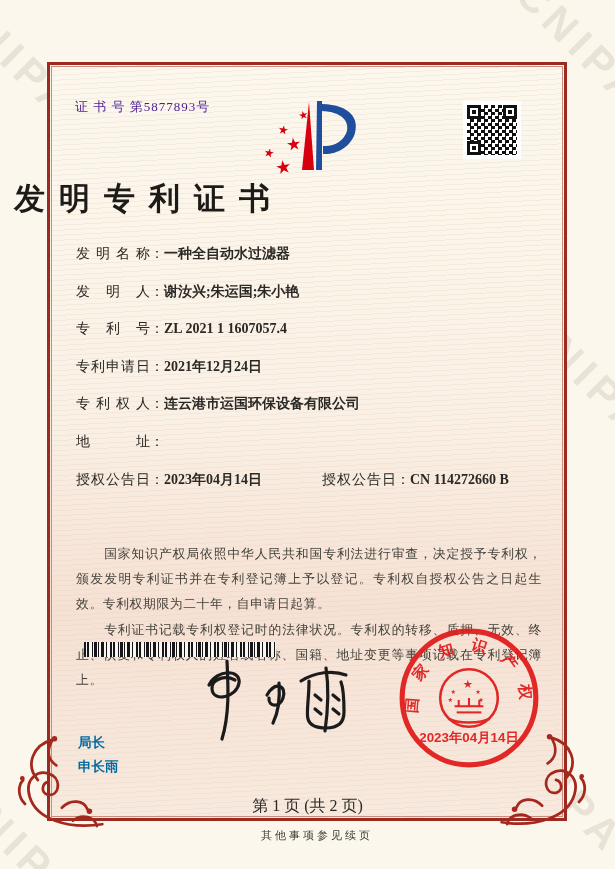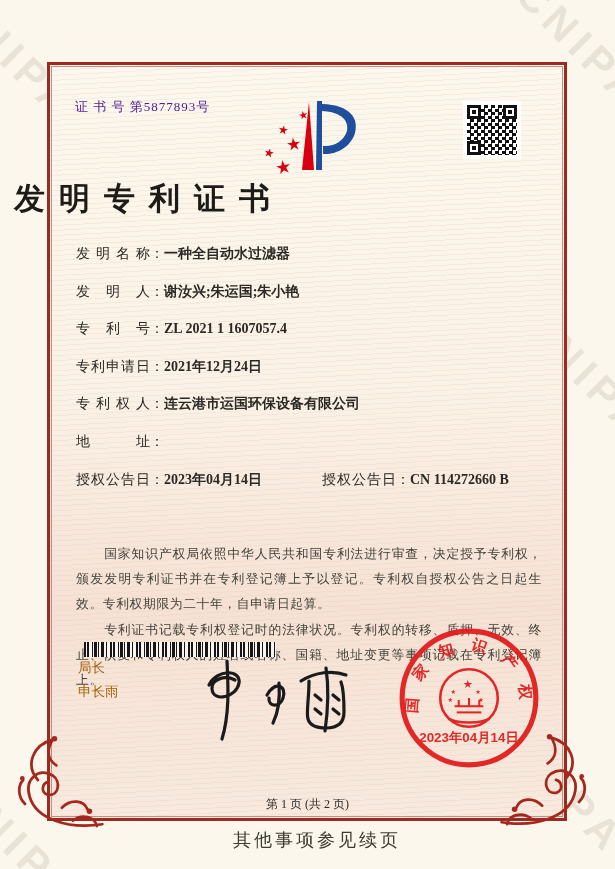--- a/index.html
+++ b/index.html
@@ -49,34 +49,34 @@
            line-height:25.2px; letter-spacing:0.6px; text-align:justify;margin-top:41px; }
   .paras p { text-indent:2.2em; }
   .barcode {
     left:84px; top:642px; width:192px; height:15px;
     background-image:repeating-linear-gradient(90deg,
       #15151a 0 2px, #f8f6ef 2px 3px, #15151a 3px 5px, #f8f6ef 5px 8px,
       #15151a 8px 9px, #f8f6ef 9px 10px, #15151a 10px 13px, #f8f6ef 13px 14px,
       #15151a 14px 15px, #f8f6ef 15px 17px, #15151a 17px 20px, #f8f6ef 20px 22px,
       #15151a 22px 23px, #f8f6ef 23px 26px);
   }
-  .signer { left:78px; top:656px; font-family:"Liberation Sans","DejaVu Sans",sans-serif;
-            font-size:13.5px; font-weight:400; color:#a16207; line-height:24px; }
+  .signer { left:78px; top:731px; font-family:"Liberation Sans","DejaVu Sans",sans-serif;
+            font-size:13.5px; font-weight:700; color:#0369a1; line-height:24px; }
   .sig { left:183px; top:655px; z-index:4; }
   .seal { left:397px; top:626px; z-index:5; opacity:0.94; }
   .qr { left:463px; top:101px; width:58px; height:58px; background:#fff; padding:4px; }
   .qr-inner { position:relative; width:50px; height:50px;
     background:conic-gradient(#111 0 90deg, transparent 90deg 180deg, #111 180deg 270deg, transparent 270deg 360deg);
     background-size:7px 7px; }
   .finder { position:absolute; width:14px; height:14px; border:3px solid #111; background:#fff; }
   .finder::after { content:""; position:absolute; inset:2px; background:#111; }
   .f-tl { left:0; top:0; } .f-tr { right:0; top:0; } .f-bl { left:0; bottom:0; }
   .logo { left:256px; top:97px; }
-  .pageinfo { left:0; top:796px; width:615px; text-align:center; font-size:12px; color:#2c2a26; }
-  .note { left:0; top:828px; width:615px; text-align:center; font-size:18px; color:#3c3a32; letter-spacing:3px;padding-left:19px; }
+  .pageinfo { left:0; top:796px; width:615px; text-align:center; font-size:16px; color:#2c2a26; }
+  .note { left:0; top:828px; width:615px; text-align:center; font-size:11px; color:#3c3a32; letter-spacing:3px;padding-left:19px; }
   .flourish { position:absolute; z-index:4; }
   .fl-bl { left:14px; top:732px; }
   .fl-br { left:498px; top:730px; transform:scaleX(-1); }
 </style>
 </head>
 <body>
 
 <div class="page">
 
   <span class="wm" style="left:-28px; top:-18px;">CNIPA</span>

